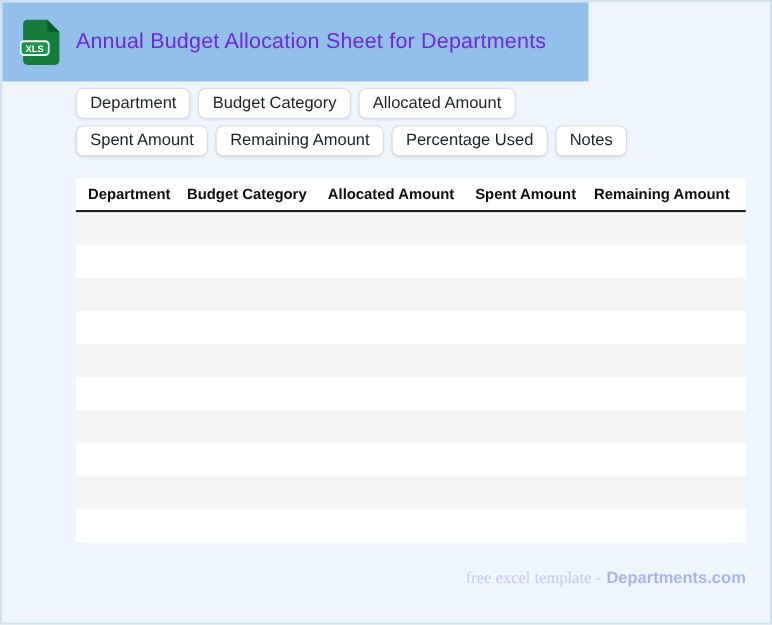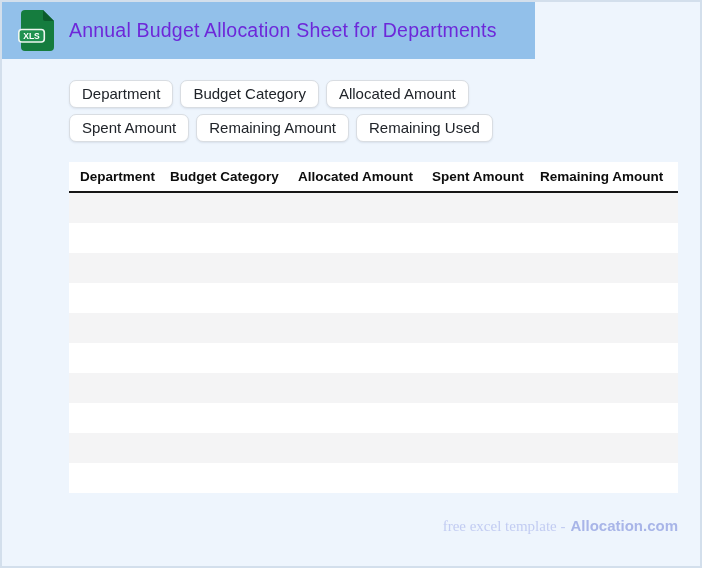--- a/index.html
+++ b/index.html
@@ -22,21 +22,21 @@
   body{font-family:"Liberation Sans", sans-serif;}
   .canvas{
     position:relative;
     width:702px;height:568px;
     background:var(--page-bg);
     border:2px solid var(--canvas-border);
     overflow:hidden;
   }
   .band{
     position:absolute;left:0;top:0;
-    width:533px;height:57px;
+    width:533px;height:72px;
     background:var(--band);
     display:flex;align-items:center;
     padding-left:16px;
   }
   .band .file-icon{display:inline-flex;margin-right:14px;}
   .band h1{
     color:#6d28d9;
     font-size:19.5px;
     font-weight:500;
     letter-spacing:.2px;
@@ -109,21 +109,22 @@
     </span>
     <h1>Annual Budget Allocation Sheet for Departments</h1>
   </header>
 
   <div class="tags">
       <span class="tag">Department</span>
       <span class="tag">Budget Category</span>
       <span class="tag">Allocated Amount</span>
       <span class="tag">Spent Amount</span>
       <span class="tag">Remaining Amount</span>
-      <span class="tag">Remaining Used</span>
+      <span class="tag">Percentage Used</span>
+      <span class="tag">Notes</span>
     </div>
 
   <div class="table">
     <div class="grid-row thead">
         <div class="th">Department</div>
         <div class="th">Budget Category</div>
         <div class="th">Allocated Amount</div>
         <div class="th">Spent Amount</div>
         <div class="th">Remaining Amount</div>
       </div>
@@ -195,16 +196,16 @@
           <div class="td"></div>
           <div class="td"></div>
           <div class="td"></div>
           <div class="td"></div>
           <div class="td"></div>
         </div>
       </div>
   </div>
 
   <div class="footer">
-    <span class="ft-text">free excel template -</span><span class="ft-brand">Allocation.com</span>
+    <span class="ft-text">free excel template -</span><span class="ft-brand">Departments.com</span>
   </div>
 
 </div>
 
 </body></html>

